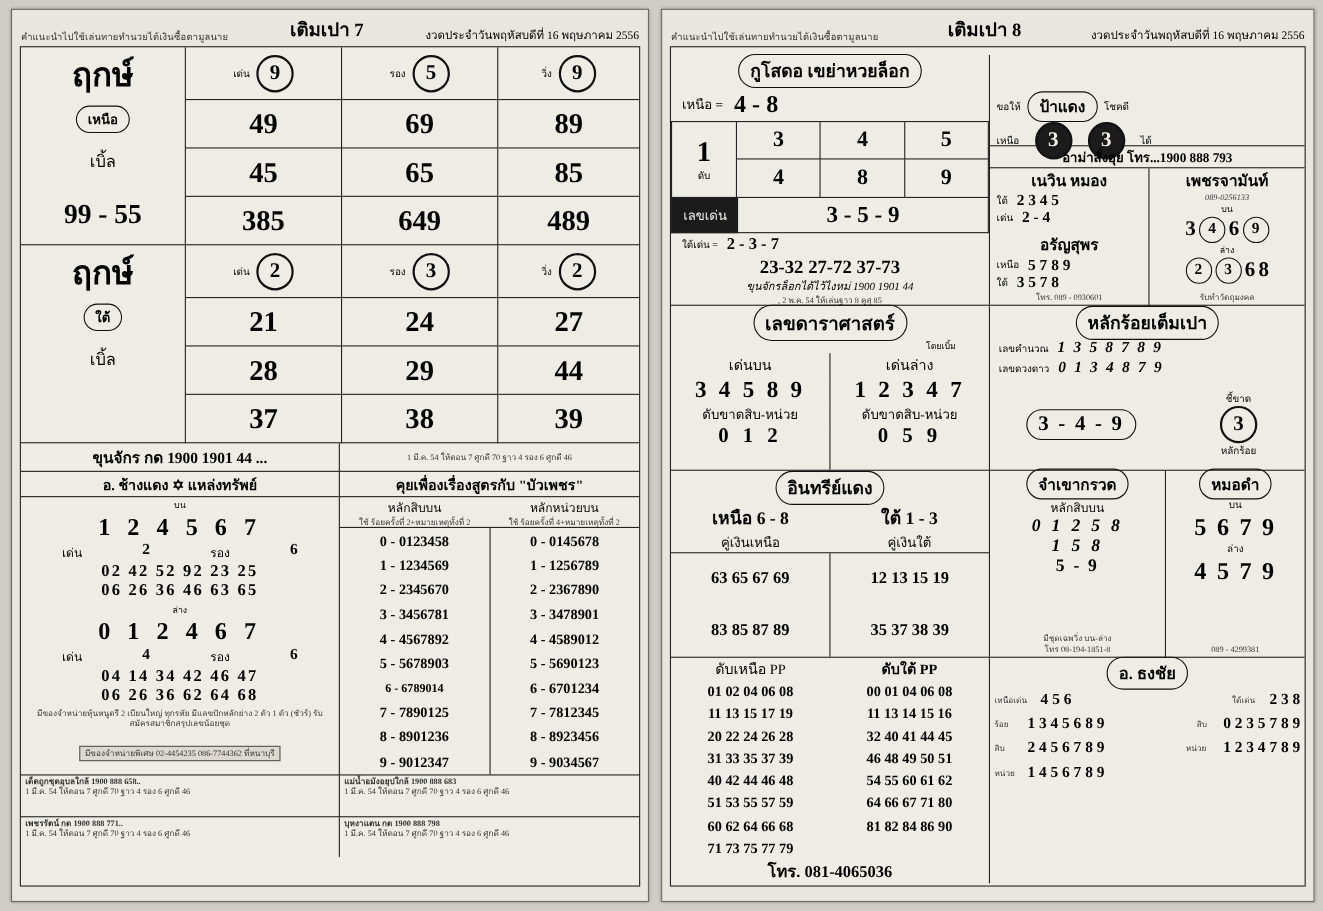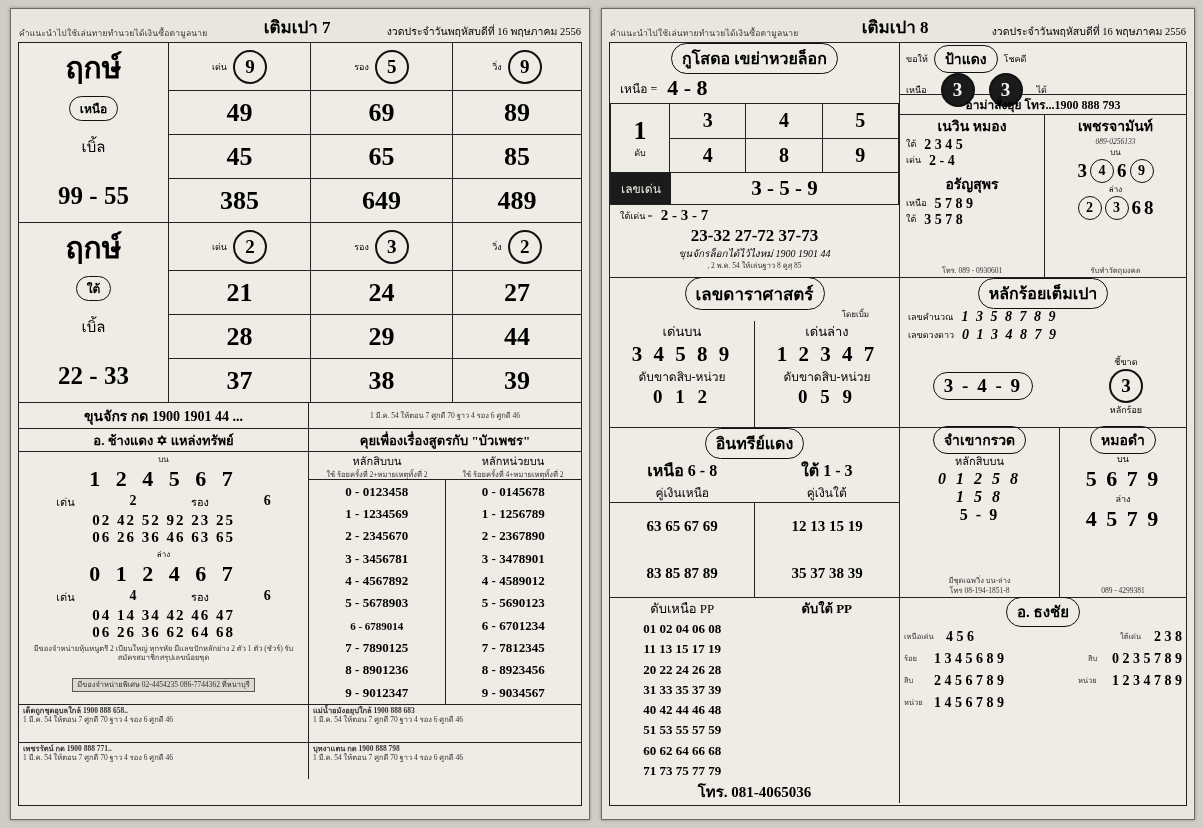--- a/index.html
+++ b/index.html
@@ -89,21 +89,20 @@
         </div>
       </div>
 
       <div class="row" style="height:180px;">
         <div class="cell col" style="width:150px;">
           <div class="ctr" style="height:48px;font-size:30px;font-weight:bold;">ฤกษ์</div>
           <div class="ctr" style="height:34px;">
             <span class="ovalbox med">ใต้</span>
           </div>
           <div class="ctr" style="height:44px;font-size:15px;">เบิ้ล</div>
-          <div class="ctr grow" style="font-size:25px;font-weight:bold;">22 - 33</div>
         </div>
         <div class="col grow">
           <div class="row" style="height:48px;">
             <div class="cell ctr" style="width:142px;gap:6px;">
               <span class="small">เด่น</span>
               <span class="circ">2</span>
             </div>
             <div class="cell ctr" style="width:142px;gap:6px;">
               <span class="small">รอง</span>
               <span class="circ">3</span>
@@ -233,21 +232,21 @@
 
   <div class="sheet right">
     <div class="hdr">
       <div class="tiny">คำแนะนำไปใช้เล่นทายทำนวยได้เงินซื้อตามูลนาย</div>
       <div class="big">เติมเปา 8</div>
       <div class="date">งวดประจำวันพฤหัสบดีที่ 16 พฤษภาคม 2556</div>
     </div>
 
     <div class="frame">
 
-      <div class="row" style="height:235px;">
+      <div class="row" style="height:235px;align-items:flex-end;">
 
         <div class="cell col" style="width:290px;">
           <div class="ctr" style="height:30px;">
             <span class="ovalbox" style="font-size:16px;">กูโสดอ เขย่าหวยล็อก</span>
           </div>
           <div class="row" style="align-items:center;gap:10px;padding:0 10px;height:30px;">
             <span class="med">เหนือ =</span>
             <span class="b" style="font-size:22px;">4 - 8</span>
           </div>
           <div class="row" style="height:70px;">
@@ -456,20 +455,30 @@
             <div class="col" style="width:50%;">
               <div class="ctr grow b" style="font-size:13px;">01 02 04 06 08</div>
               <div class="ctr grow b" style="font-size:13px;">11 13 15 17 19</div>
               <div class="ctr grow b" style="font-size:13px;">20 22 24 26 28</div>
               <div class="ctr grow b" style="font-size:13px;">31 33 35 37 39</div>
               <div class="ctr grow b" style="font-size:13px;">40 42 44 46 48</div>
               <div class="ctr grow b" style="font-size:13px;">51 53 55 57 59</div>
               <div class="ctr grow b" style="font-size:13px;">60 62 64 66 68</div>
               <div class="ctr grow b" style="font-size:13px;">71 73 75 77 79</div>
             </div>
+            <div class="col" style="width:50%;">
+              <div class="ctr grow b" style="font-size:13px;">00 01 04 06 08</div>
+              <div class="ctr grow b" style="font-size:13px;">11 13 14 15 16</div>
+              <div class="ctr grow b" style="font-size:13px;">32 40 41 44 45</div>
+              <div class="ctr grow b" style="font-size:13px;">46 48 49 50 51</div>
+              <div class="ctr grow b" style="font-size:13px;">54 55 60 61 62</div>
+              <div class="ctr grow b" style="font-size:13px;">64 66 67 71 80</div>
+              <div class="ctr grow b" style="font-size:13px;">81 82 84 86 90</div>
+              <div class="ctr grow b" style="font-size:13px;"></div>
+            </div>
           </div>
           <div class="ctr" style="height:22px;font-size:15px;font-weight:bold;">โทร. 081-4065036</div>
         </div>
 
         <div class="cell col grow" style="border-right:none;border-bottom:none;">
           <div class="ctr" style="height:28px;">
             <span class="ovalbox" style="font-size:15px;">อ. ธงชัย</span>
           </div>
           <div class="row" style="align-items:center;gap:4px;padding:3px 4px;">
             <span class="micro" style="width:38px;">เหนือเด่น</span>

